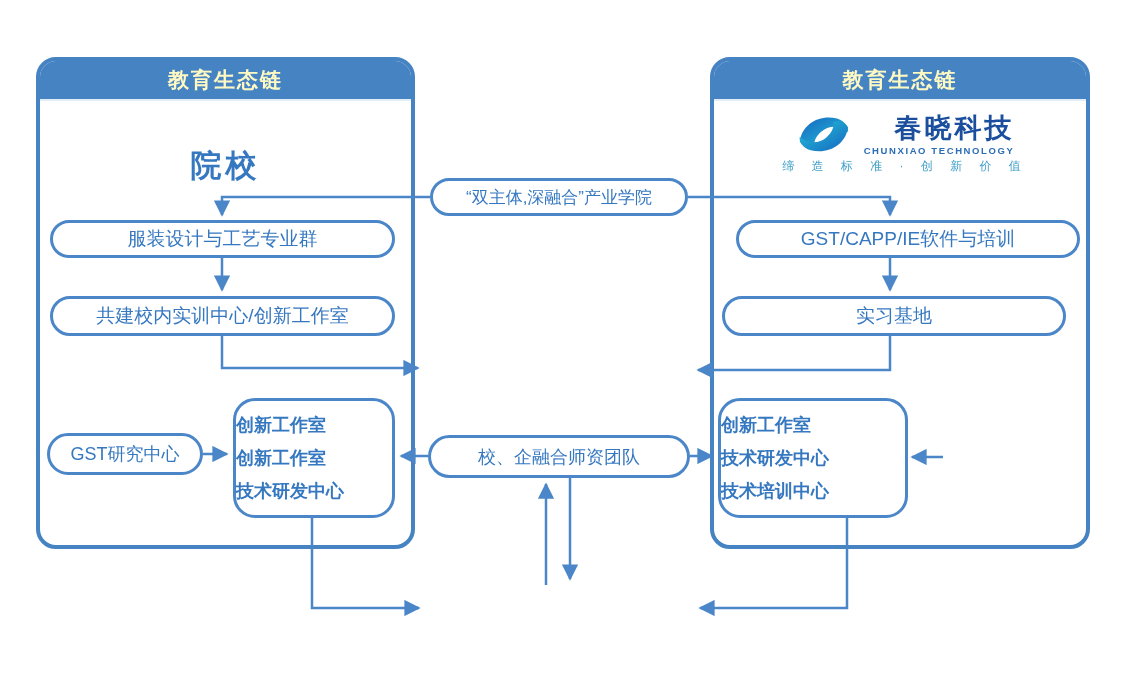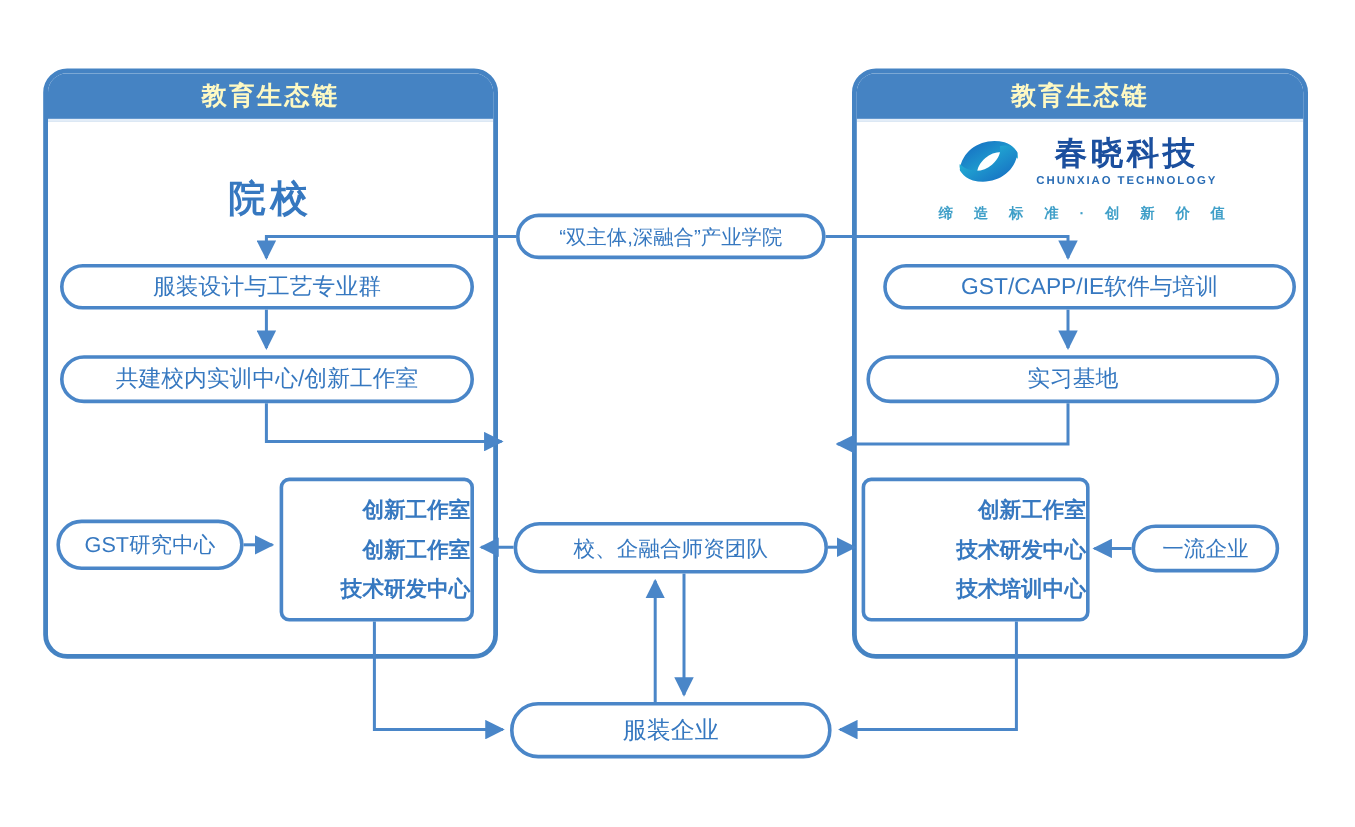--- a/index.html
+++ b/index.html
@@ -18,31 +18,31 @@
   .panel-header{height:40px;background:var(--panel-blue);border-bottom:2px solid #e3edf8;
     display:flex;align-items:center;justify-content:center;color:#fef9c3;font-size:21px;font-weight:bold;letter-spacing:2px;}
   .panel-heading{margin-top:44px;text-align:center;color:var(--text-blue);font-size:31px;font-weight:bold;letter-spacing:4px;}
 
   
   svg.connectors{position:absolute;left:0;top:0;z-index:2;}
 
   
   .pill{position:absolute;z-index:3;background:#ffffff;border:3px solid var(--line-blue);border-radius:999px;
     display:flex;align-items:center;justify-content:center;color:var(--text-blue);font-weight:normal;font-size:18px;white-space:nowrap;}
-  .multibox{position:absolute;z-index:3;background:#ffffff;border:3px solid var(--line-blue);border-radius:8px;
-    display:flex;flex-direction:column;align-items:flex-end;justify-content:center;gap:9px;
+  .multibox{position:absolute;z-index:3;background:#ffffff;border:3px solid var(--line-blue);border-radius:22px;
+    display:flex;flex-direction:column;align-items:flex-start;justify-content:center;gap:9px;
     color:var(--text-blue);font-weight:bold;font-size:18px;}
 
   
   .logo{position:absolute;z-index:3;display:flex;flex-direction:column;align-items:center;}
   .logo-top{display:flex;align-items:center;gap:10px;}
-  .logo-texts{display:flex;flex-direction:column;align-items:center;}
+  .logo-texts{display:flex;flex-direction:column;align-items:flex-end;}
   .logo-name{color:var(--logo-dark);font-size:27px;font-weight:bold;letter-spacing:3px;line-height:1.05;}
   .logo-en{color:#2a6db5;font-size:9.5px;font-weight:bold;letter-spacing:1.6px;margin-top:2px;}
-  .logo-tagline{margin-top:12px;color:#3f9fc8;font-size:12px;font-weight:bold;letter-spacing:7px;white-space:nowrap;}
+  .logo-tagline{margin-top:0;color:#3f9fc8;font-size:12px;font-weight:normal;letter-spacing:7px;white-space:nowrap;}
 </style>
 </head>
 <body>
 
 <div class="stage">
 
   <section class="panel" style="left:36px;top:57px;width:379px;height:492px;">
     <div class="panel-header">
       <span>教育生态链</span>
     </div>
@@ -110,19 +110,17 @@
     <span>技术研发中心</span>
   </div>
 
   <div class="pill" style="left:736px;top:220px;width:344px;height:38px;font-size:19px;">GST/CAPP/IE软件与培训</div>
   <div class="pill" style="left:722px;top:296px;width:344px;height:40px;font-size:19px;">实习基地</div>
   <div class="multibox" style="left:718px;top:398px;width:190px;height:120px;">
     <span>创新工作室</span>
     <span>技术研发中心</span>
     <span>技术培训中心</span>
   </div>
-  <div class="pill" style="left:943px;top:437px;width:123px;height:40px;">一流企业</div>
 
   <div class="pill" style="left:430px;top:178px;width:258px;height:38px;font-size:17px;">“双主体,深融合”产业学院</div>
   <div class="pill" style="left:428px;top:435px;width:262px;height:43px;">校、企融合师资团队</div>
-  <div class="pill" style="left:425px;top:585px;width:268px;height:47px;font-size:20px;">服装企业</div>
 
 </div>
 
 </body></html>

